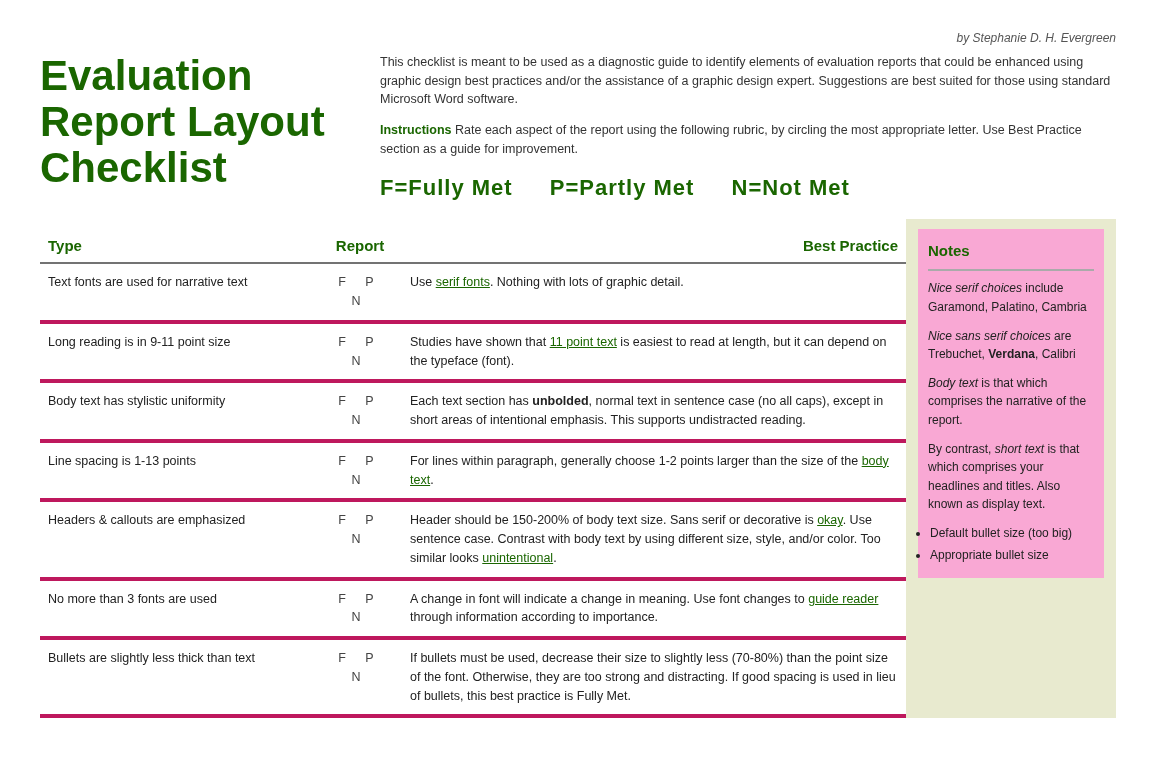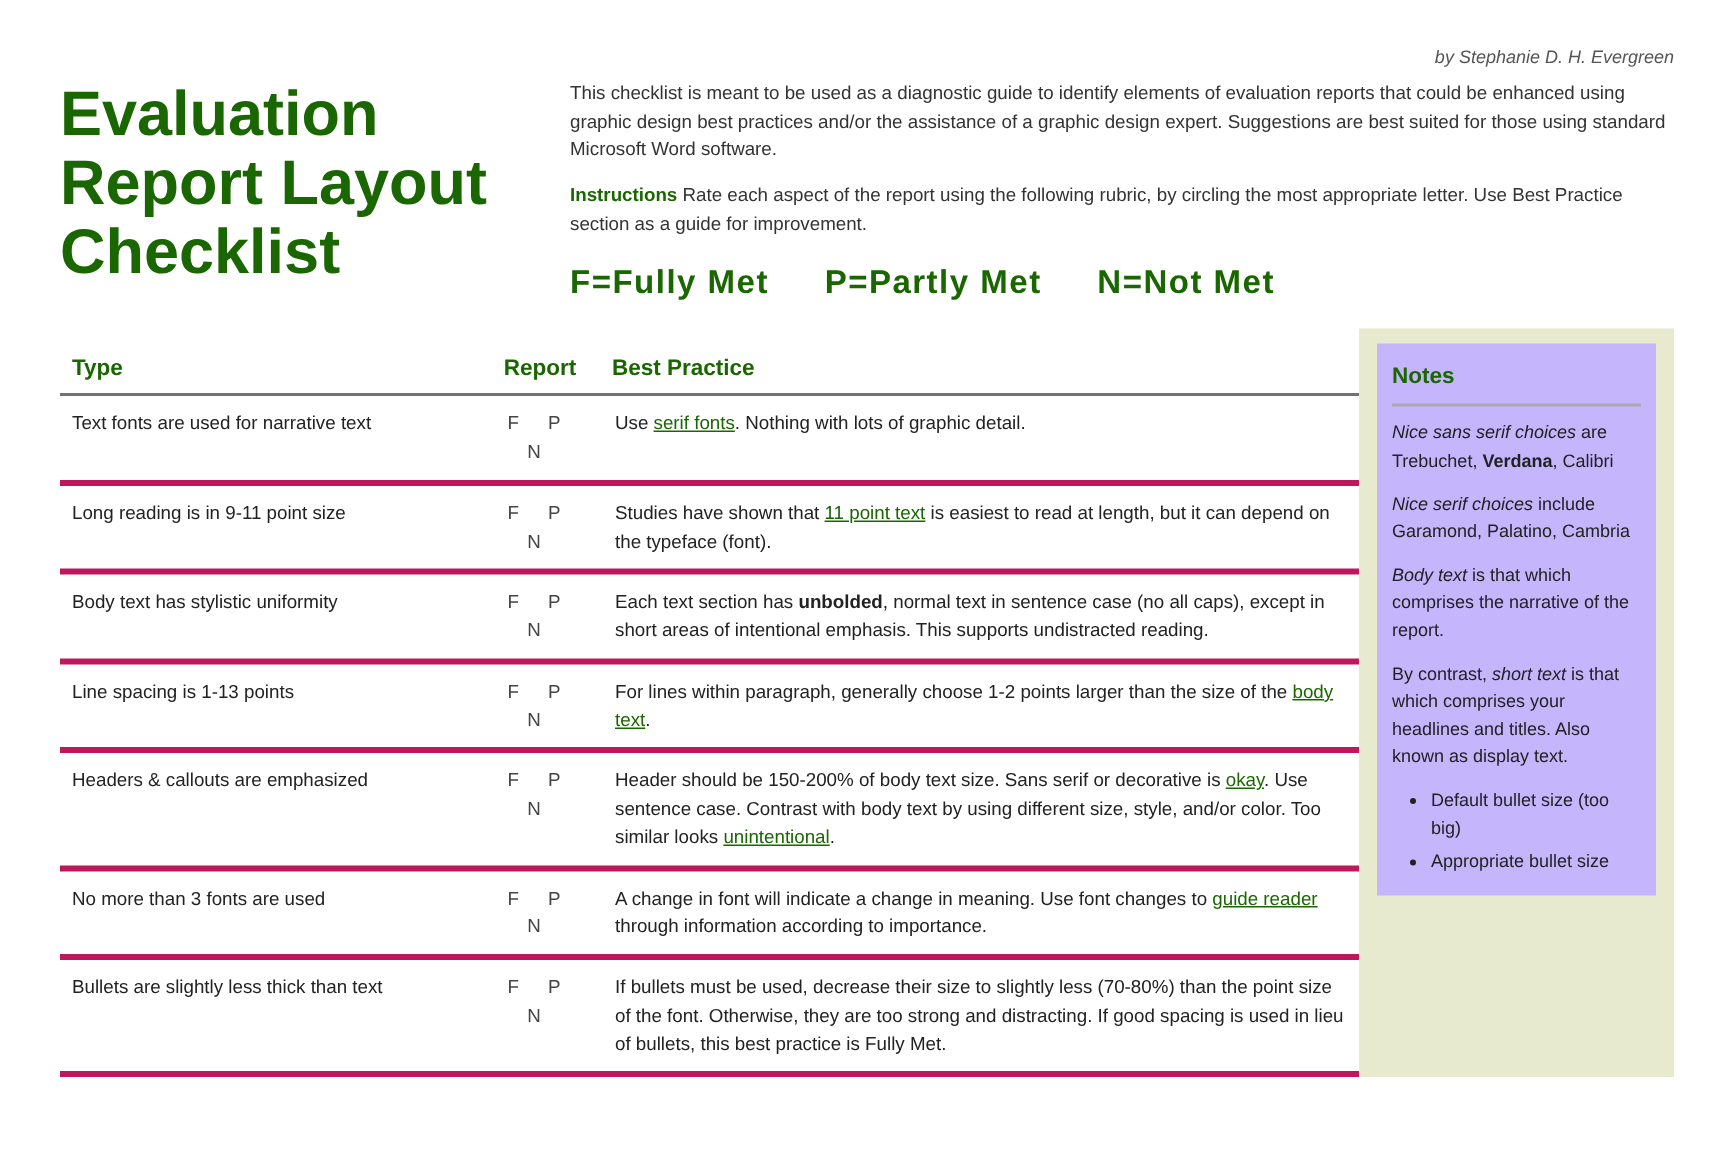--- a/index.html
+++ b/index.html
@@ -56,40 +56,40 @@
     .rubric-line {
       font-size: 22px;
       font-weight: bold;
       color: #1a6600;
       letter-spacing: 1px;
     }
     .rubric-line span {
       margin-right: 30px;
     }
     .notes-section {
-      background: #c4b5fd;
+      background: #f9a8d4;
       padding: 10px;
       font-size: 12px;
       line-height: 1.6;
     }
     .notes-section .notes-header {
       font-size: 15px;
       font-weight: bold;
       color: #1a6600;
       margin-bottom: 8px;
       border-bottom: 2px solid #aaa;
       padding-bottom: 6px;
     }
     .notes-block p {
       margin-bottom: 10px;
       font-size: 12px;
       line-height: 1.55;
     }
     .notes-block ul {
-      margin-left: 26px;
+      margin-left: 2px;
       margin-top: 4px;
     }
     .notes-block ul li {
       margin-bottom: 3px;
       font-size: 12px;
     }
     
     .green-text { color: #1a6600; }
     .underline { text-decoration: underline; }
     .bold-text { font-weight: bold; }
@@ -106,20 +106,21 @@
       color: #1a6600;
       padding: 6px 8px;
       border-bottom: 2px solid #737373;
     }
     .checklist-table th.rating-th {
       text-align: center;
       min-width: 70px;
     }
     .checklist-table th.bp-th {
       min-width: 420px;
+      text-align: right;
     }
     .checklist-table td {
       padding: 9px 8px;
       border-bottom: 4px solid #be185d;
       vertical-align: top;
       font-size: 12.5px;
       line-height: 1.5;
     }
     .checklist-table td.type-td {
       width: 280px;
@@ -223,22 +224,22 @@
               <td class="rating-td">F   P   N</td>
               <td class="bp-td">If bullets must be used, decrease their size to slightly less (70-80%) than the point size of the font. Otherwise, they are too strong and distracting. If good spacing is used in lieu of bullets, this best practice is Fully Met.</td>
             </tr>
           </tbody>
       </table>
     </div>
     <div class="right-notes">
       <div class="notes-section">
         <div class="notes-header">Notes</div>
         <div class="notes-block" id="notes-block">
-        <p><em>Nice sans serif choices</em> are Trebuchet, <strong>Verdana</strong>, Calibri</p>
-            <p><em>Nice serif choices</em> include Garamond, Palatino, Cambria</p>
+        <p><em>Nice serif choices</em> include Garamond, Palatino, Cambria</p>
+            <p><em>Nice sans serif choices</em> are Trebuchet, <strong>Verdana</strong>, Calibri</p>
             <p><em>Body text</em> is that which comprises the narrative of the report.</p>
             <p>By contrast, <em>short text</em> is that which comprises your headlines and titles. Also known as display text.</p>
             <ul>
               <li>Default bullet size (too big)</li>
               <li>Appropriate bullet size</li>
             </ul>
           </div>
       </div>
     </div>
   </div>

